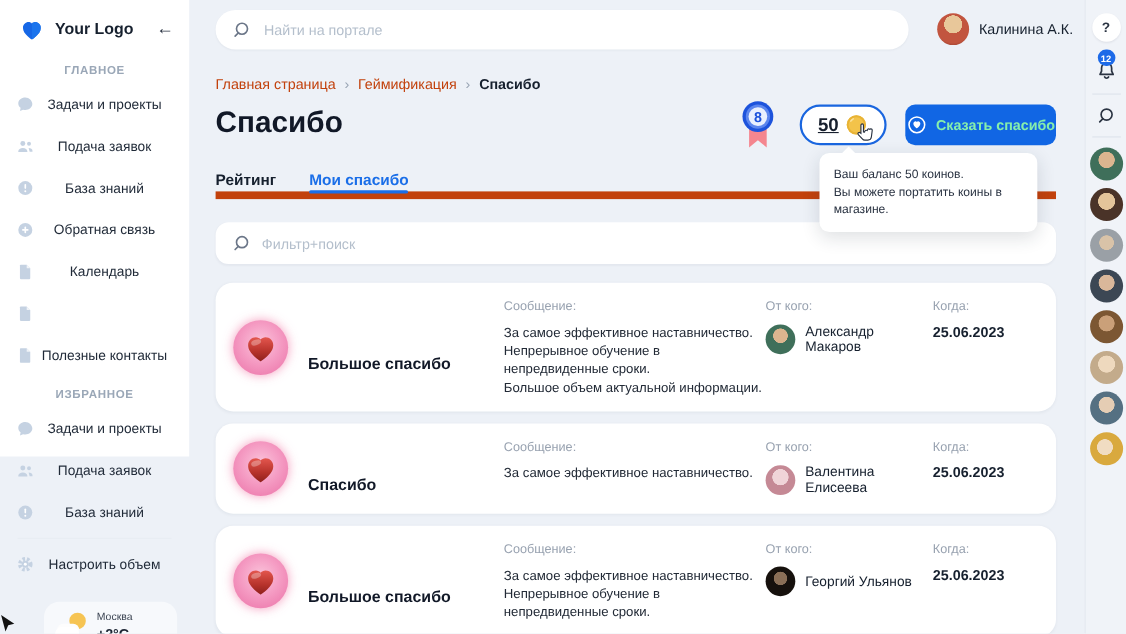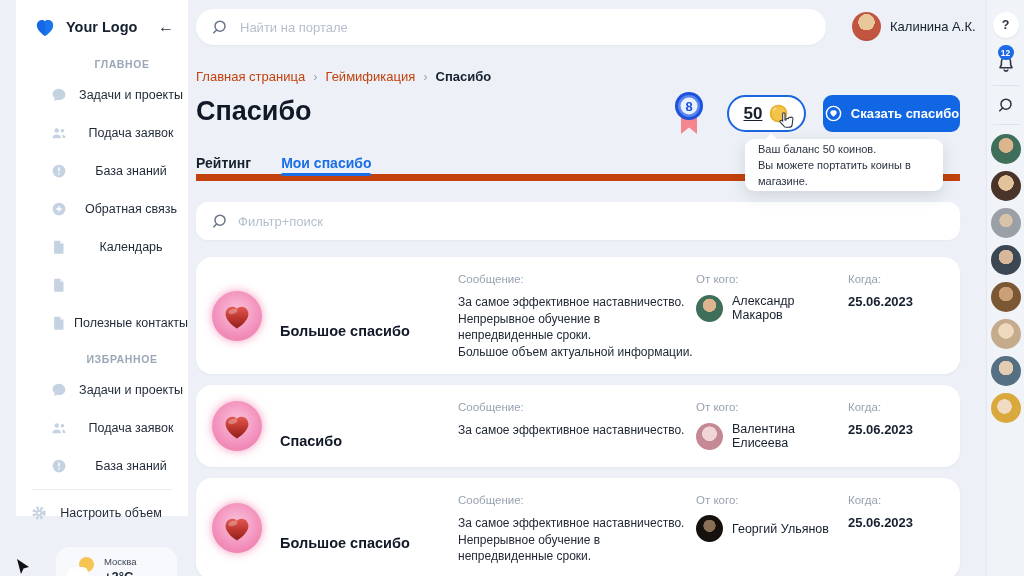--- a/index.html
+++ b/index.html
@@ -5,21 +5,21 @@
   * { margin:0; padding:0; box-sizing:border-box; }
   html,body { width:1024px; height:576px; }
   body {
     font-family:"Liberation Sans", sans-serif;
     background:#edf1f7;
     position:relative; overflow:hidden;
     color:#1c2533;
   }
 
   
-  .sidebar { position:absolute; left:16px; top:0; width:172px; height:516px; background:#ffffff; z-index:3;padding-left:20px; }
+  .sidebar { position:absolute; left:0; top:0; width:172px; height:415px; background:#ffffff; z-index:3; }
   .logo-row { position:absolute; left:0; top:12px; width:172px; height:30px; display:flex; align-items:center; padding:0 14px 0 16px; }
   .logo-heart { width:26px; height:26px; flex:0 0 auto; }
   .logo-text { font-size:14.5px; font-weight:bold; margin-left:8px; color:#16202e; flex:1; }
   .collapse-btn { font-size:16px; color:#2a3342; cursor:pointer; }
   .nav-section-label { position:absolute; width:172px; text-align:center; font-size:10.5px; letter-spacing:.6px; color:#9aa7b7; font-weight:bold; }
   .nav-list { position:absolute; width:172px; }
   .nav-item { position:relative; height:38px; display:flex; align-items:center; cursor:pointer; }
   .nav-icon { position:absolute; left:14px; width:18px; height:18px; }
   .nav-icon svg { width:18px; height:18px; fill:#c5d2e2; }
   .nav-label { flex:1; text-align:center; font-size:12.5px; color:#1f2937; padding:0 10px 0 28px; }
@@ -66,22 +66,22 @@
   .crumb-sep { color:#9aa6b5; font-size:13px; }
   .crumb-current { color:#16202e; font-weight:bold; }
   .page-title { position:absolute; left:196px; top:96px; font-size:27px; font-weight:bold; color:#111827; }
 
   .award-badge { position:absolute; left:672px; top:91px; width:34px; height:50px; }
   .coin-pill { position:absolute; left:727px; top:95px; width:79px; height:37px; background:#ffffff; border:2px solid #1a66df; border-radius:19px; display:flex; align-items:center; justify-content:center; gap:6px; cursor:pointer; }
   .coin-balance { font-size:17px; font-weight:bold; color:#18202e;text-decoration:underline; }
   .coin-icon { width:21px; height:21px; }
   .coin-cursor { position:absolute; left:46px; top:13px; width:23px; height:23px; }
   .thanks-btn { position:absolute; left:823px; top:95px; width:137px; height:37px; background:#1166e4; border:none; border-radius:9px; color:#fff; display:flex; align-items:center; justify-content:center; gap:8px; cursor:pointer; font-family:"Liberation Sans", sans-serif; }
-  .thanks-btn-label { font-size:13px; font-weight:bold; color:#ffffff; }
-  .tooltip { position:absolute; left:745px; top:139px; width:198px; background:#ffffff; border-radius:9px; box-shadow:0 5px 16px rgba(30,40,60,.14); padding:2px 13px; z-index:2; }
+  .thanks-btn-label { font-size:13px; font-weight:bold; color:#86efac; }
+  .tooltip { position:absolute; left:745px; top:139px; width:198px; background:#ffffff; border-radius:9px; box-shadow:0 5px 16px rgba(30,40,60,.14); padding:12px 13px; z-index:2; }
   .tooltip-caret { position:absolute; left:22px; top:-4px; width:9px; height:9px; background:#fff; transform:rotate(45deg); }
   .tooltip-line { font-size:11px; color:#2a3342; line-height:16px; }
 
   
   .tabs-row { position:absolute; left:196px; top:155px; width:764px; height:26px; border-bottom:7px solid #c2410c; display:flex; gap:30px; }
   .tab { font-size:14px; font-weight:bold; cursor:pointer; position:relative; padding-bottom:10px; }
   .tab-inactive { color:#16202e; }
   .tab-active { color:#1a6ee8; }
   .tab-active::after { content:""; position:absolute; left:0; right:0; bottom:-2px; height:3px; border-radius:2px; background:#1a6ee8; }
 

